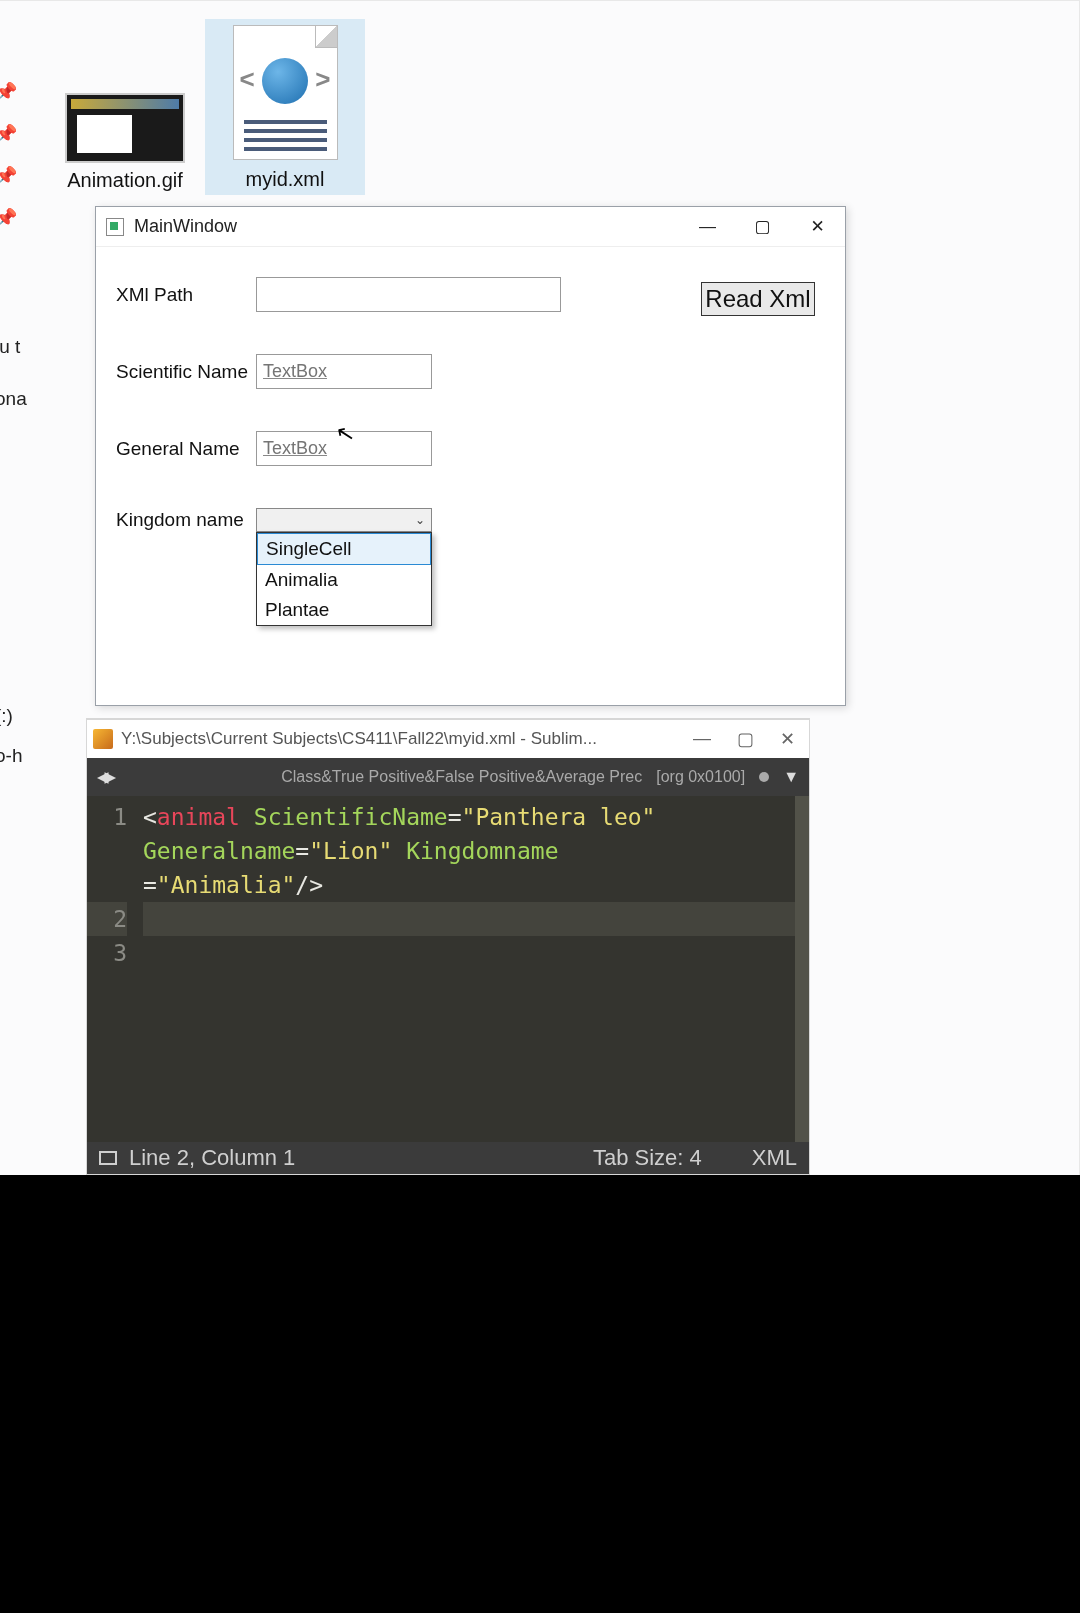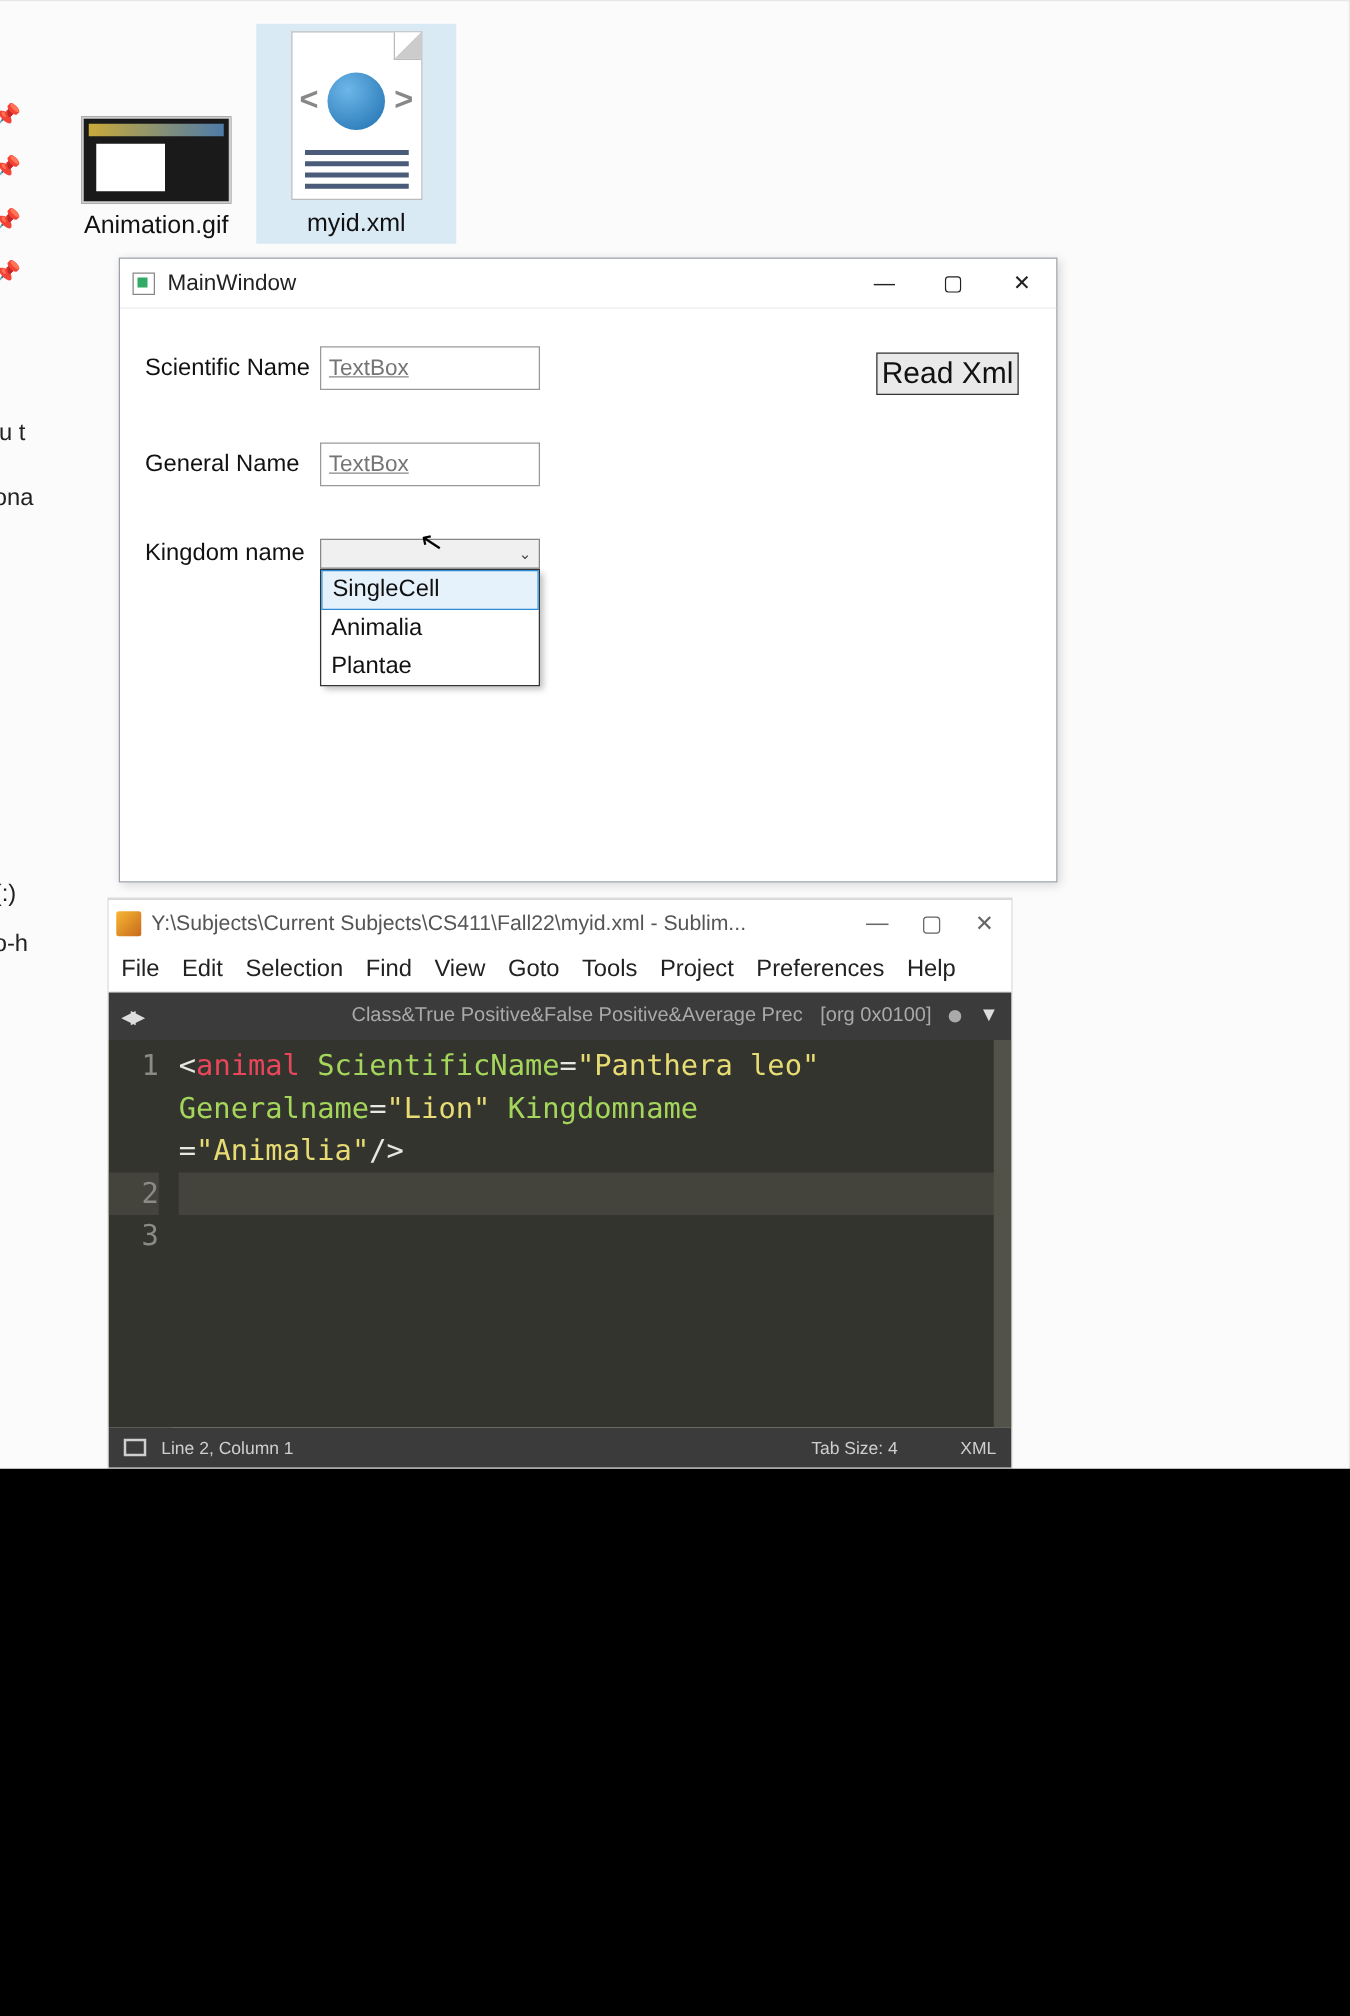--- a/index.html
+++ b/index.html
@@ -190,21 +190,21 @@
   .gutter .ln { height:34px; }
   .gutter .cur { background:#44443d; }
   .codearea { flex:1; padding:4px 8px 0 6px; color:#e8e8e2; white-space:pre-wrap;}
   .codearea .cur { background:#44443d; display:block;}
   .tk-ang { color:#e8e8e2; }
   .tk-tag { color:#e8465a;text-align:right; }
   .tk-attr { color:#a4d65b; }
   .tk-str { color:#e7db74; }
   .subl-status {
     height:32px; background:#3b3b3b; color:#cfcfcf;
-    display:flex; align-items:center; font-size:14px; padding:0 12px;
+    display:flex; align-items:center; font-size:22px; padding:0 12px;
   }
   .subl-status .spacer { flex:1; }
   .subl-status .panel-icon { width:18px;height:14px;border:2px solid #cfcfcf;margin-right:12px;}
 
   
   .blackbar {
     position:absolute; left:0; right:0; top:1175px; bottom:0;
     background:#000;
   }
 </style>
@@ -249,20 +249,24 @@
       <div class="app-icon"></div>
       <span>MainWindow</span>
       <div class="winbtns">
         <div class="winbtn">—</div>
         <div class="winbtn">▢</div>
         <div class="winbtn">✕</div>
       </div>
     </div>
 
     <div class="form-body">
+      <div class="form-row">
+        <label>XMl Path</label>
+        <input class="txt xml-path-input" style="">
+      </div>
       <div class="read-btn">Read Xml</div>
 
       <div class="form-row">
         <label>Scientific Name</label>
         <input class="txt sci-input" placeholder="TextBox" style="">
       </div>
 
       <div class="form-row">
         <label>General Name</label>
         <input class="txt gen-input" placeholder="TextBox" style="">
@@ -289,32 +293,20 @@
   <div class="sublime">
     <div class="subl-title">
       <div class="sicon"></div>
       <div class="ttext">Y:\Subjects\Current Subjects\CS411\Fall22\myid.xml - Sublim...</div>
       <div class="wbtns">
         <span>—</span>
         <span>▢</span>
         <span>✕</span>
       </div>
     </div>
-    <div class="subl-menu">
-      <span>File</span>
-      <span>Edit</span>
-      <span>Selection</span>
-      <span>Find</span>
-      <span>View</span>
-      <span>Goto</span>
-      <span>Tools</span>
-      <span>Project</span>
-      <span>Preferences</span>
-      <span>Help</span>
-    </div>
     <div class="subl-tabbar">
       <span class="navarr">◀▶</span>
       <span class="tabname">Class&amp;True Positive&amp;False Positive&amp;Average Prec</span>
       <span class="tag">[org 0x0100]</span>
       <span class="dot"></span>
       <span class="dtri">▼</span>
     </div>
     <div class="subl-code">
       <div class="gutter">
         <div class="ln">1</div>

